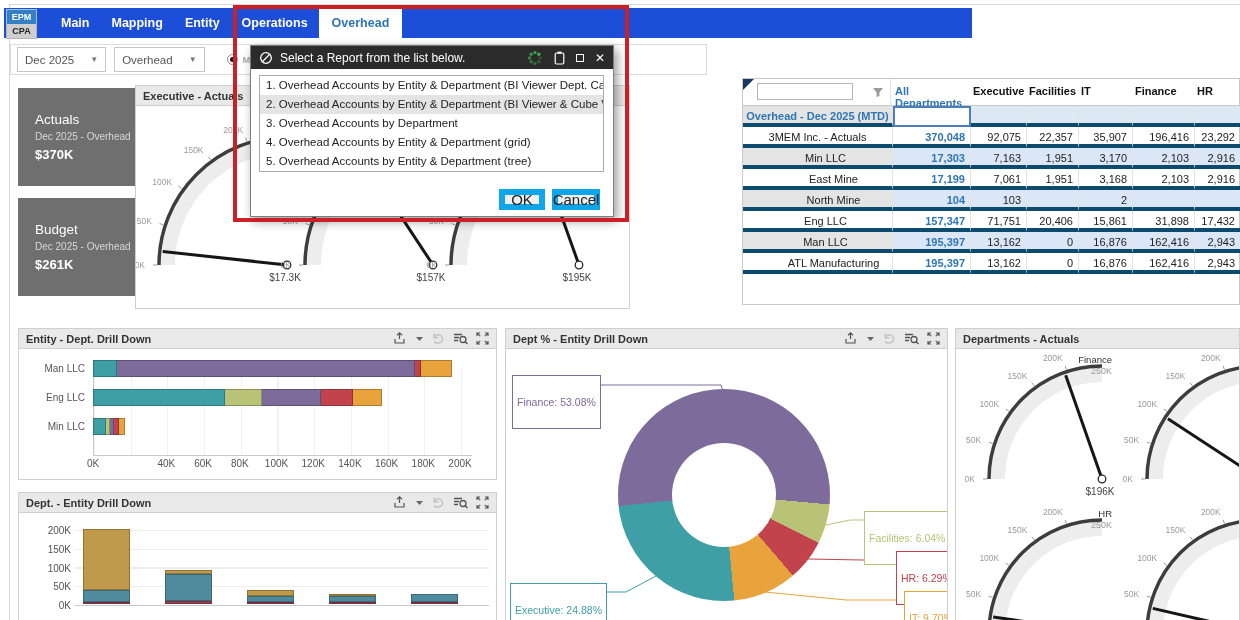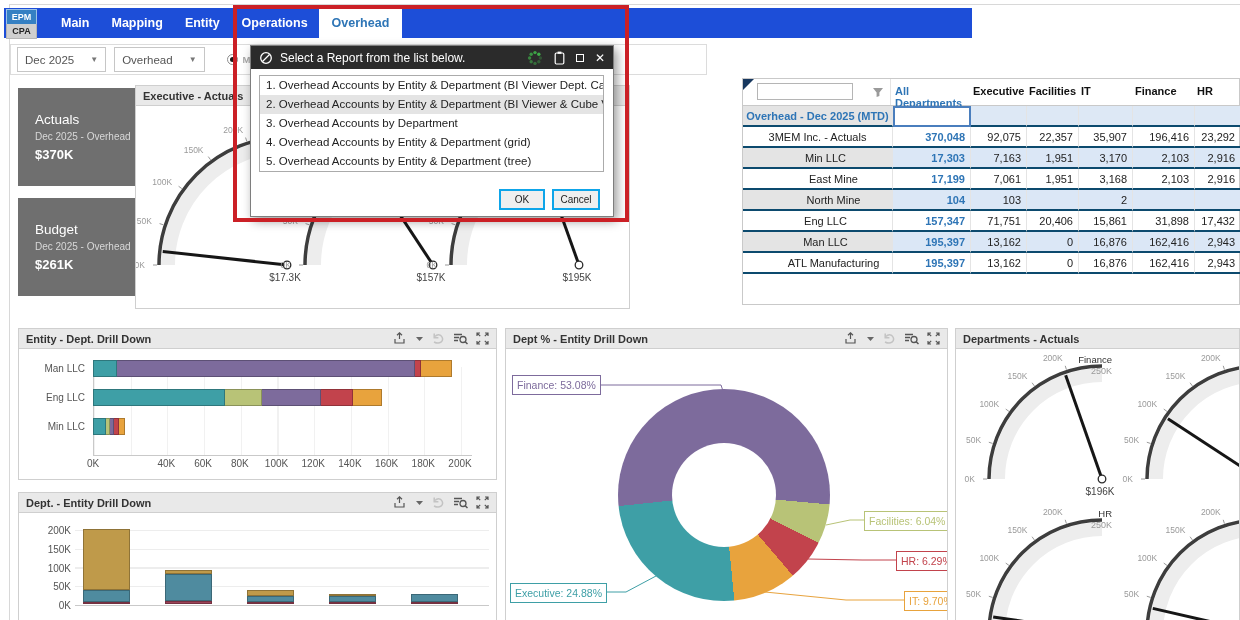--- a/index.html
+++ b/index.html
@@ -45,21 +45,21 @@
   .tblp{position:absolute;left:742px;top:78px;width:498px;height:227px;background:#fff;
         border:1px solid #c9c9c9;box-sizing:border-box;}
   .thead{display:flex;height:26px;border-bottom:1px solid #c9c9c9;}
   .hcell0{width:150px;position:relative;box-sizing:border-box;border-right:1px solid #e4e4e4;}
   .corner{position:absolute;left:0;top:0;width:0;height:0;border-top:11px solid #17375e;border-right:11px solid transparent;}
   .tsearch{position:absolute;left:14px;top:4px;width:96px;height:17px;border:1px solid #b5b5b5;font-size:11px;padding:0 3px;box-sizing:border-box;}
   .ficon{position:absolute;right:6px;top:7px;}
   .hc{font-weight:bold;font-size:11px;color:#111;padding:6px 0 0 4px;box-sizing:border-box;flex:none;}
   .hc.blue{color:#2e75b6;}
   .tr{display:flex;}
-  .tc{height:21px;line-height:21px;border-right:1px solid #e4e4e4;border-bottom:2px solid #0c4a6e;
+  .tc{height:21px;line-height:21px;border-right:1px solid #e4e4e4;border-bottom:4px solid #0c4a6e;
       font-size:11px;color:#222;text-align:right;padding-right:5px;box-sizing:border-box;overflow:hidden;flex:none;white-space:nowrap;}
   .tc.lbl{text-align:center;padding-right:0;}
   .tc.g{background:#e4e4e4;}
   .tc.bl{background:#dbe7f6;}
   .tc.b{font-weight:normal;}
   .tc.bluev{color:#2e75b6;font-weight:bold;}
   .tc.sub-lbl{color:#2e75b6;font-weight:bold;background:#e4e4e4;}
   .tc.focused{background:#fff;border:2px solid #4a7ebd;line-height:17px;}
   .tc.stripe{background:#dde8f5;}
 
@@ -77,35 +77,35 @@
   .vgrid{position:absolute;left:56px;top:37px;width:414px;height:75px;border-bottom:1px solid #c9c9c9;
          background:repeating-linear-gradient(to bottom,#ededed 0 1px,transparent 1px 18.75px);}
   .vylab{position:absolute;width:44px;text-align:right;font-size:10px;color:#555;}
   .vbar{position:absolute;width:47px;display:flex;flex-direction:column-reverse;}
   .vseg{width:100%;box-sizing:border-box;border:1px solid rgba(0,0,0,0.25);}
 
   
   .donut{position:absolute;left:112px;top:60px;width:212px;height:212px;border-radius:50%;}
   .dhole{position:absolute;left:166px;top:114px;width:104px;height:104px;border-radius:50%;background:#fff;}
   .callout{position:absolute;height:18px;line-height:18px;background:#fff;border:1px solid;
-           font-size:10.5px;padding:0 4px;white-space:nowrap;}
+           font-size:10.5px;padding:17px 4px;white-space:nowrap;}
   .lines-svg{position:absolute;left:0;top:0;pointer-events:none;}
 
   
   .dialog{position:absolute;left:250px;top:45px;width:362px;height:170px;background:#fff;
           border:1px solid #7e7e7e;box-shadow:3px 4px 10px rgba(0,0,0,.4);z-index:70;}
   .dtitle{height:23px;background:#2b2b2b;display:flex;align-items:center;color:#fff;padding:0 8px;gap:7px;}
   .dtitle .txt{font-size:12px;}
   .dticons{margin-left:auto;display:flex;align-items:center;gap:11px;}
   .dclose{color:#fff;font-size:12px;line-height:12px;cursor:pointer;}
   .dmax{width:8px;height:8px;border:1.5px solid #fff;box-sizing:border-box;cursor:pointer;}
   .dlist{position:absolute;left:8px;top:29px;width:345px;height:97px;border:1px solid #ababab;overflow:hidden;box-sizing:border-box;}
   .ditem{height:19px;line-height:19px;font-size:11.5px;color:#222;padding-left:6px;white-space:nowrap;cursor:pointer;}
   .ditem.sel{background:#e4e4e4;}
-  .dbtn{position:absolute;height:21px;background:#efefef;border:2px solid #0ea5e9;font-size:10px;color:#222;
+  .dbtn{position:absolute;height:21px;background:#efefef;border:6px solid #0ea5e9;font-size:15px;color:#222;
         display:flex;align-items:center;justify-content:center;box-sizing:border-box;cursor:pointer;}
 
   
   .redbox{position:absolute;left:233px;top:5px;width:396px;height:217px;border:4px solid #cb2026;
           box-sizing:border-box;z-index:80;pointer-events:none;}
 
   .gauges svg{position:absolute;overflow:visible;}
 </style>
 </head>
 <body>

